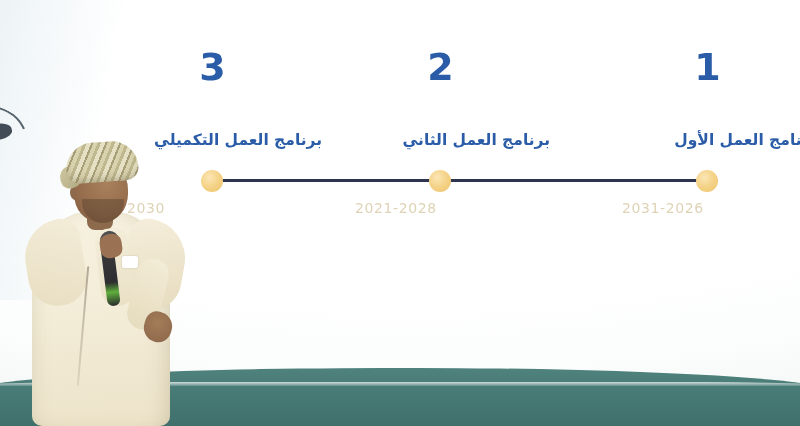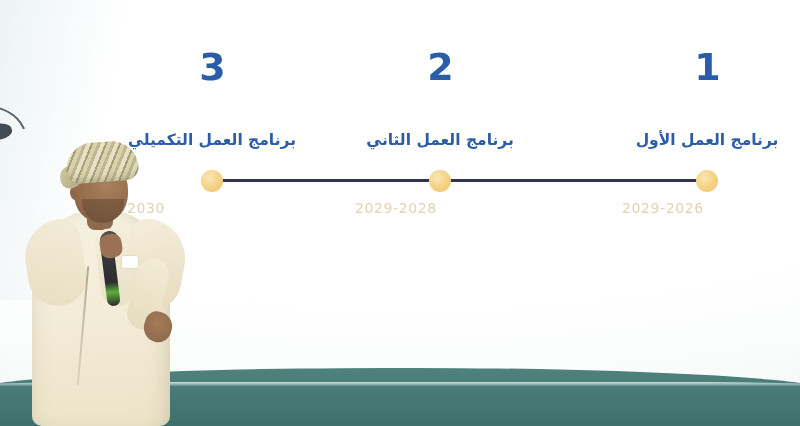--- a/index.html
+++ b/index.html
@@ -127,21 +127,21 @@
     font-weight: 700;
     color: #2b5ca8;
     line-height: 1;
     letter-spacing: -1px;
   }
   .node .label {
     position: absolute;
     top: 131px;
     left: -110px;
     width: 220px;
-    text-align: center;
+    text-align: right;
     font-size: 15.5px;
     font-weight: 700;
     color: #2b5ca8;
     direction: rtl;
     white-space: nowrap;
     line-height: 1.2;
   }
   .node .year {
     position: absolute;
     top: 200px;
@@ -355,28 +355,28 @@
       <div class="num">3</div>
       <div class="label">برنامج العمل التكميلي</div>
       <div class="dot"></div>
       <div class="year">2030</div>
     </div>
 
     <div class="node" style="left:440px">
       <div class="num">2</div>
       <div class="label">برنامج العمل الثاني</div>
       <div class="dot"></div>
-      <div class="year">2029-2028</div>
+      <div class="year">2021-2028</div>
     </div>
 
     <div class="node" style="left:707px">
       <div class="num">1</div>
       <div class="label">برنامج العمل الأول</div>
       <div class="dot"></div>
-      <div class="year">2029-2026</div>
+      <div class="year">2031-2026</div>
     </div>
   </div>
 
   <div class="floor"></div>
   <div class="floor-edge"></div>
 
   <div class="speaker">
     <div class="sp-robe"></div>
     <div class="sp-shoulder-l"></div>
     <div class="sp-shoulder-r"></div>

